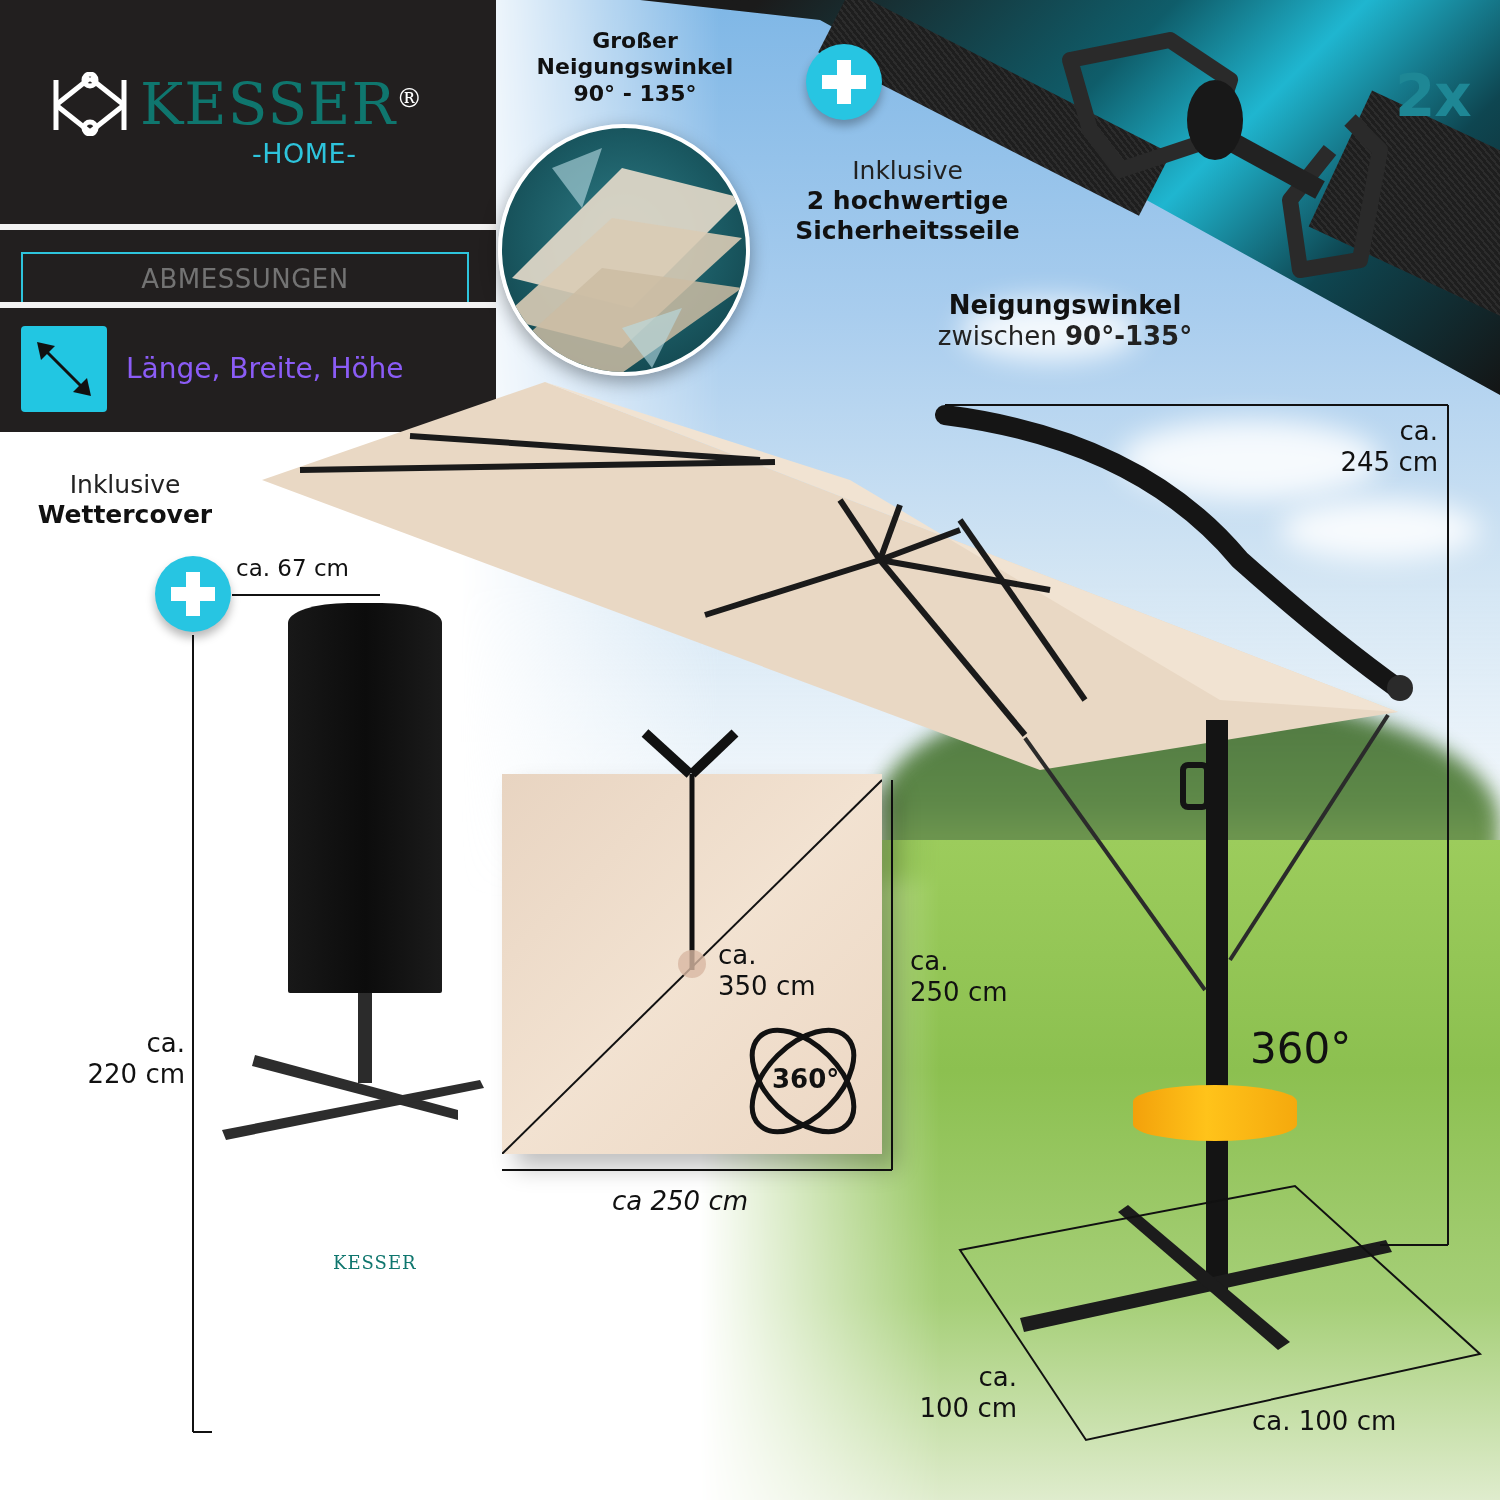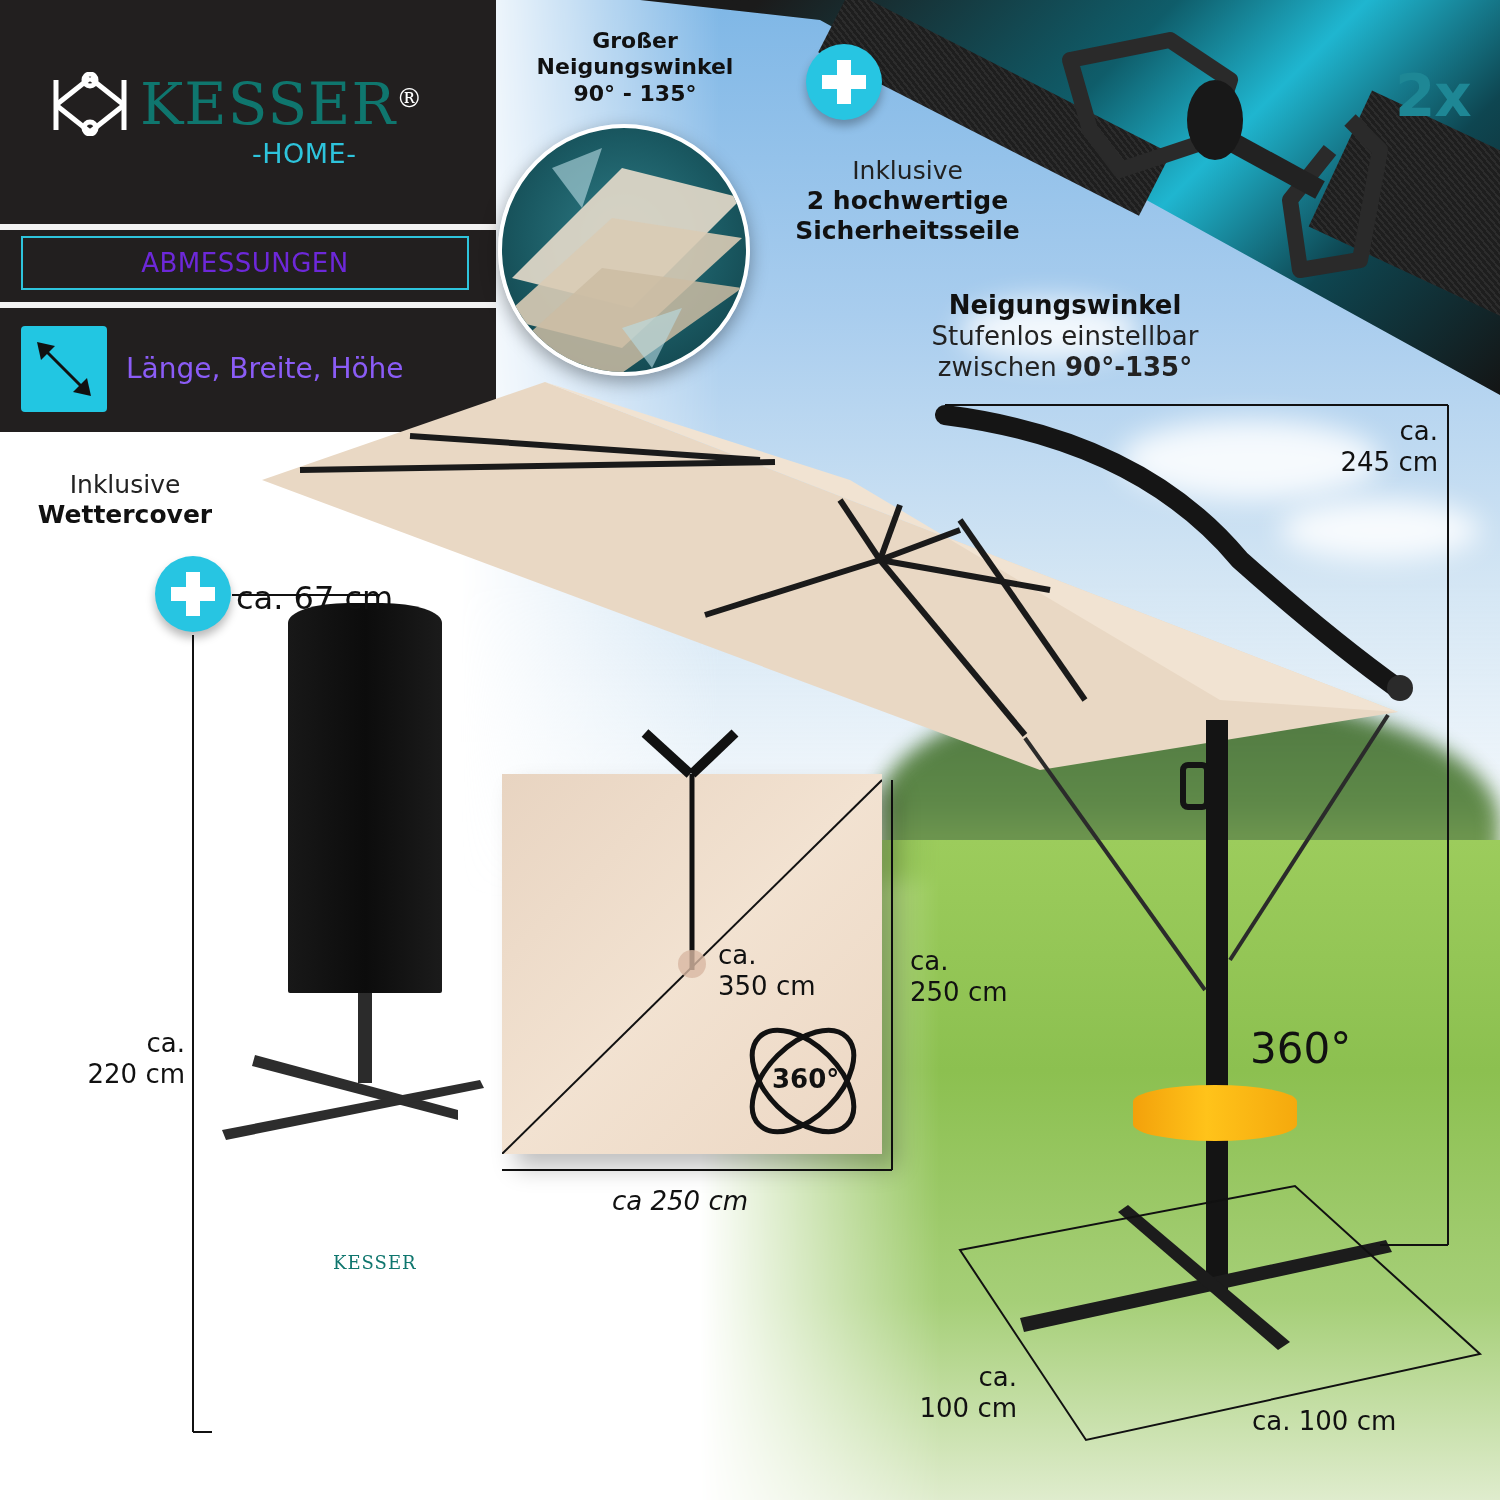--- a/index.html
+++ b/index.html
@@ -46,23 +46,23 @@
   
   .brand-panel { position: absolute; left: 0; top: 0; width: 496px; height: 432px; background: #221f1f; }
   .brand-divider { position: absolute; left: 0; width: 496px; height: 6px; background: #f2f2f2; }
   .brand-logo { position: absolute; left: 50px; top: 72px; display: flex; align-items: center; }
   .logo-mark { width: 80px; height: 64px; margin-right: 10px; }
   .logo-word { font-family: "DejaVu Serif", "Liberation Serif", serif; font-size: 58px; color: #0f766e; letter-spacing: 1px; line-height: 1; }
   .logo-reg { font-family: "DejaVu Serif", serif; font-size: 26px; color: #fff; vertical-align: top; position: relative; top: -6px; }
   .brand-sub { position: absolute; left: 252px; top: 138px; font-size: 27px; color: #2ec4dc; letter-spacing: 0.5px; }
 
   .section-box {
-    position: absolute; left: 21px; top: 236px; width: 448px; height: 54px;
+    position: absolute; left: 21px; top: 252px; width: 448px; height: 54px;
     border: 2px solid #2ec4dc; display: flex; align-items: center; justify-content: center;
-    color: #6d28d9; font-size: 26px; letter-spacing: 0.5px;
+    color: #737373; font-size: 26px; letter-spacing: 0.5px;
   }
   .dim-icon-box {
     position: absolute; left: 21px; top: 326px; width: 86px; height: 86px;
     background: #22c6e2; border-radius: 4px; display: flex; align-items: center; justify-content: center;
   }
   .dim-label { position: absolute; left: 126px; top: 352px; color: #8b5cf6; font-size: 28px; }
 
   
   .plus-badge {
     position: absolute; width: 76px; height: 76px; border-radius: 50%;
@@ -190,21 +190,20 @@
   </div>
 
   <div class="txt" style="left:775px;top:156px;width:265px;font-size:25px;">
     <div class="light">Inklusive</div>
     <div class="bold">2 hochwertige</div>
     <div class="bold">Sicherheitsseile</div>
   </div>
 
   <div class="txt" style="left:905px;top:290px;width:320px;font-size:26px;">
     <div class="bold">Neigungswinkel</div>
-    <div class="light">Stufenlos einstellbar</div>
     <div class="light"><span>zwischen </span><span class="bold">90°-135°</span></div>
   </div>
 
   <svg style="position:absolute;left:0;top:0;" width="1500" height="1500">
 
     <polygon points="262,480 545,382 1398,712 1040,770 262,480" fill="#e9d8c4"></polygon>
     <polygon points="545,382 1398,712 1220,700 850,480" fill="#f1e3d2"></polygon>
 
     <g stroke="#1a1a1a" stroke-width="6" fill="none">
       <line x1="410" y1="436" x2="760" y2="460"></line>
@@ -269,21 +268,21 @@
   </div>
 
   <div class="txt" style="left:30px;top:470px;width:190px;font-size:25px;">
     <div class="light">Inklusive</div>
     <div class="bold">Wettercover</div>
   </div>
   <div class="plus-badge" style="left:155px;top:556px;">
     <span class="h"></span>
       <span class="v"></span>
   </div>
-  <div class="txt" style="left:236px;top:555px;font-size:32px;text-align:center;margin-top:24px;">ca. 67 cm</div>
+  <div class="txt" style="left:236px;top:555px;font-size:23px;text-align:center;">ca. 67 cm</div>
   <div class="txt" style="left:70px;top:1028px;width:115px;font-size:26px;text-align:right;">
     <div>ca.</div>
     <div>220 cm</div>
   </div>
 
   <div class="top-square">
     <svg width="380" height="380" viewBox="0 0 380 380">
       <line x1="0" y1="380" x2="380" y2="6" stroke="#111" stroke-width="2"></line>
       <line x1="190" y1="-40" x2="190" y2="196" stroke="#111" stroke-width="5"></line>
       <circle cx="190" cy="190" r="14" fill="#d8b8a2" opacity="0.8"></circle>

